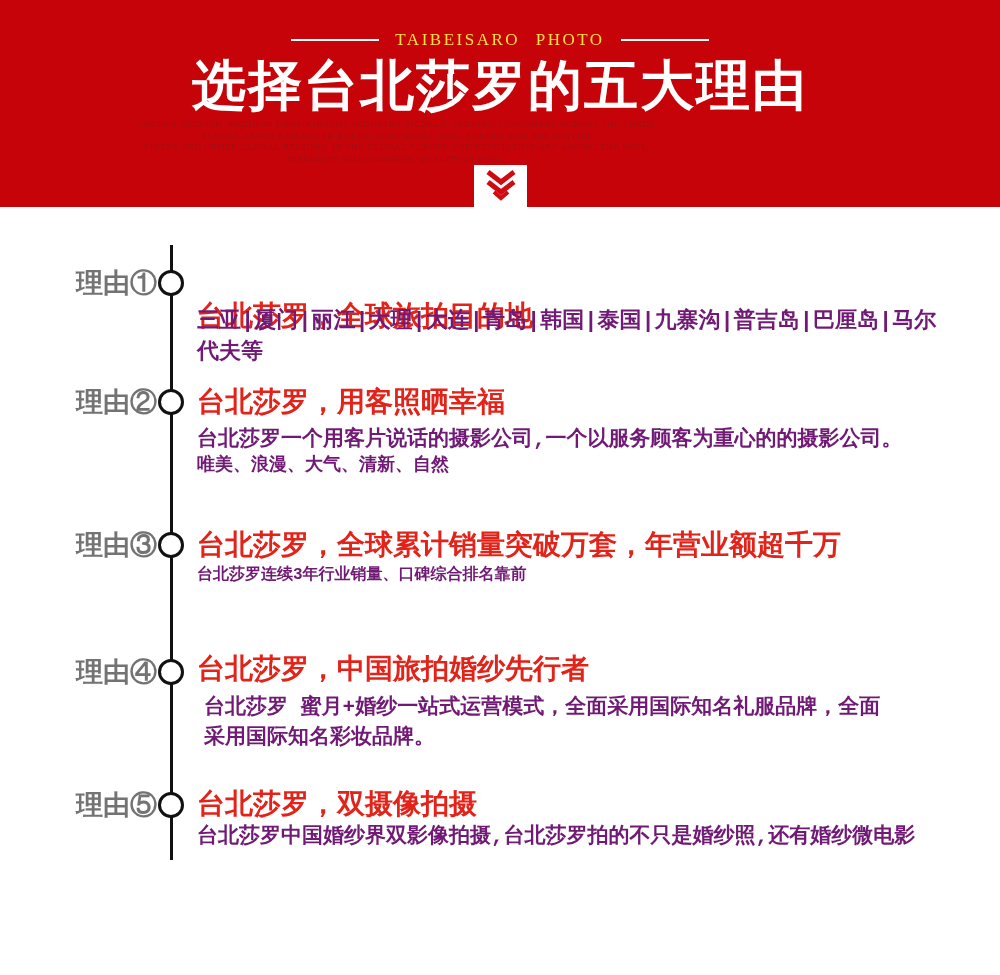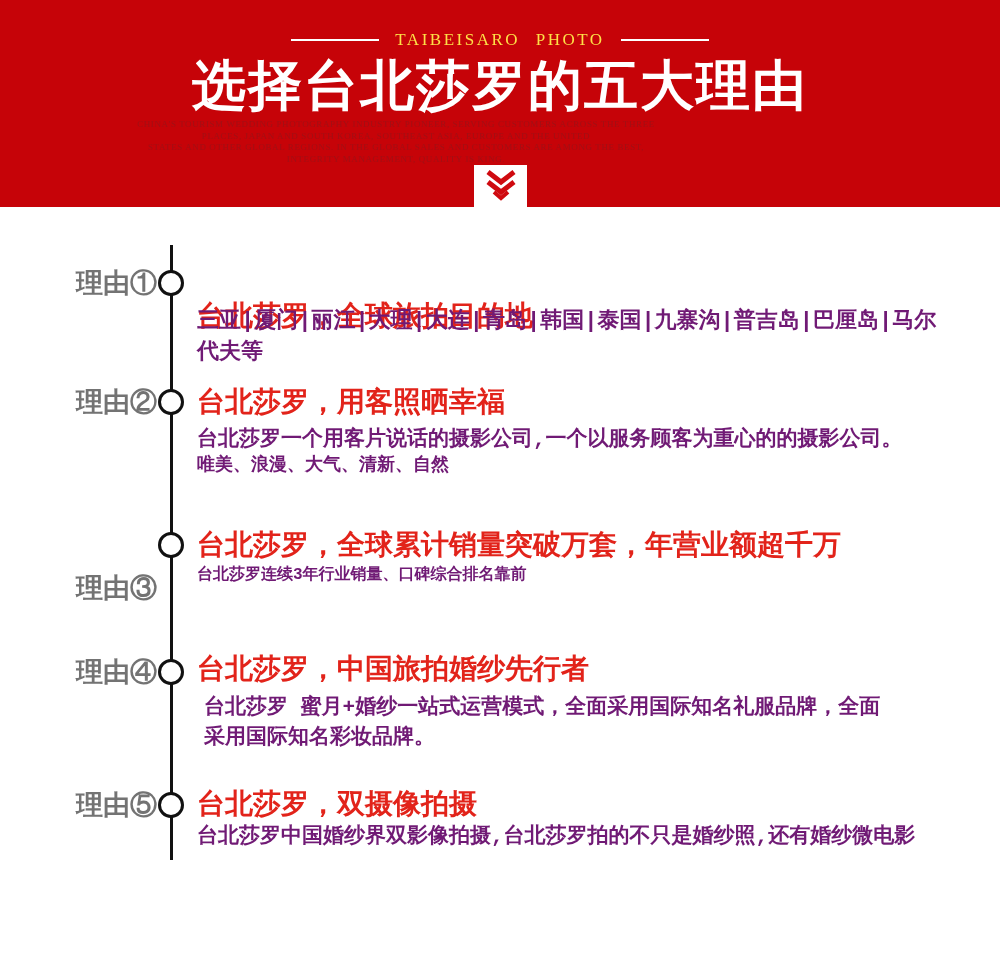--- a/index.html
+++ b/index.html
@@ -63,21 +63,21 @@
     background:#ffffff; border:3px solid #111111; border-radius:50%;
   }
   .n1{top:270px;} .n2{top:389px;} .n3{top:532px;} .n4{top:659px;} .n5{top:792px;}
 
   .reason-label{
     position:absolute; left:40px; width:117px;
     text-align:right; color:#737373;
     font-size:27px; line-height:32px; font-weight:600;
     white-space:nowrap;
   }
-  .l1{top:267px;} .l2{top:386px;} .l3{top:529px;margin-top:43px;} .l4{top:656px;} .l5{top:789px;}
+  .l1{top:267px;} .l2{top:386px;} .l3{top:529px;} .l4{top:656px;} .l5{top:789px;}
 
   .reason-title{
     position:absolute; left:197px;
     color:#e2231a; font-size:28px; line-height:32px; font-weight:bold;
     white-space:nowrap;
   }
   .t1{top:267px;margin-top:33px;} .t2{top:386px;} .t3{top:529px;} .t4{top:653px;} .t5{top:788px;}
 
   .reason-text{
     position:absolute; left:197px;
@@ -99,21 +99,21 @@
   <div class="banner">
     <div class="brand-row">
       <span class="brand-line"></span>
       <span class="brand-text">TAIBEISARO PHOTO</span>
       <span class="brand-line"></span>
     </div>
     <h1 class="banner-title">选择台北莎罗的五大理由</h1>
     <div class="banner-subtitle">
       <div>CHINA'S TOURISM WEDDING PHOTOGRAPHY INDUSTRY PIONEER, SERVING CUSTOMERS ACROSS THE THREE</div>
       <div>PLACES, JAPAN AND SOUTH KOREA, SOUTHEAST ASIA, EUROPE AND THE UNITED</div>
-      <div>STATES AND OTHER GLOBAL REGIONS. IN THE GLOBAL SALES AND CUSTOMERS ARE AMONG THE BEST,</div>
+      <div>STATES AND OTHER GLOBAL REGIONS. IN THE GLOBAL EUROPE AND REPUTATION ARE AMONG THE BEST,</div>
       <div>INTEGRITY MANAGEMENT, QUALITY IS KING.</div>
     </div>
     <div class="chevron-box">
       <svg width="34" height="34" viewBox="0 0 34 34" fill="none">
         <polyline points="4,3 17,13 30,3" stroke="#cf0a10" stroke-width="5" fill="none"></polyline>
         <polyline points="4,13 17,23 30,13" stroke="#cf0a10" stroke-width="5" fill="none"></polyline>
         <polyline points="10,23 17,29 24,23" stroke="#cf0a10" stroke-width="4" fill="none"></polyline>
       </svg>
     </div>
   </div>

